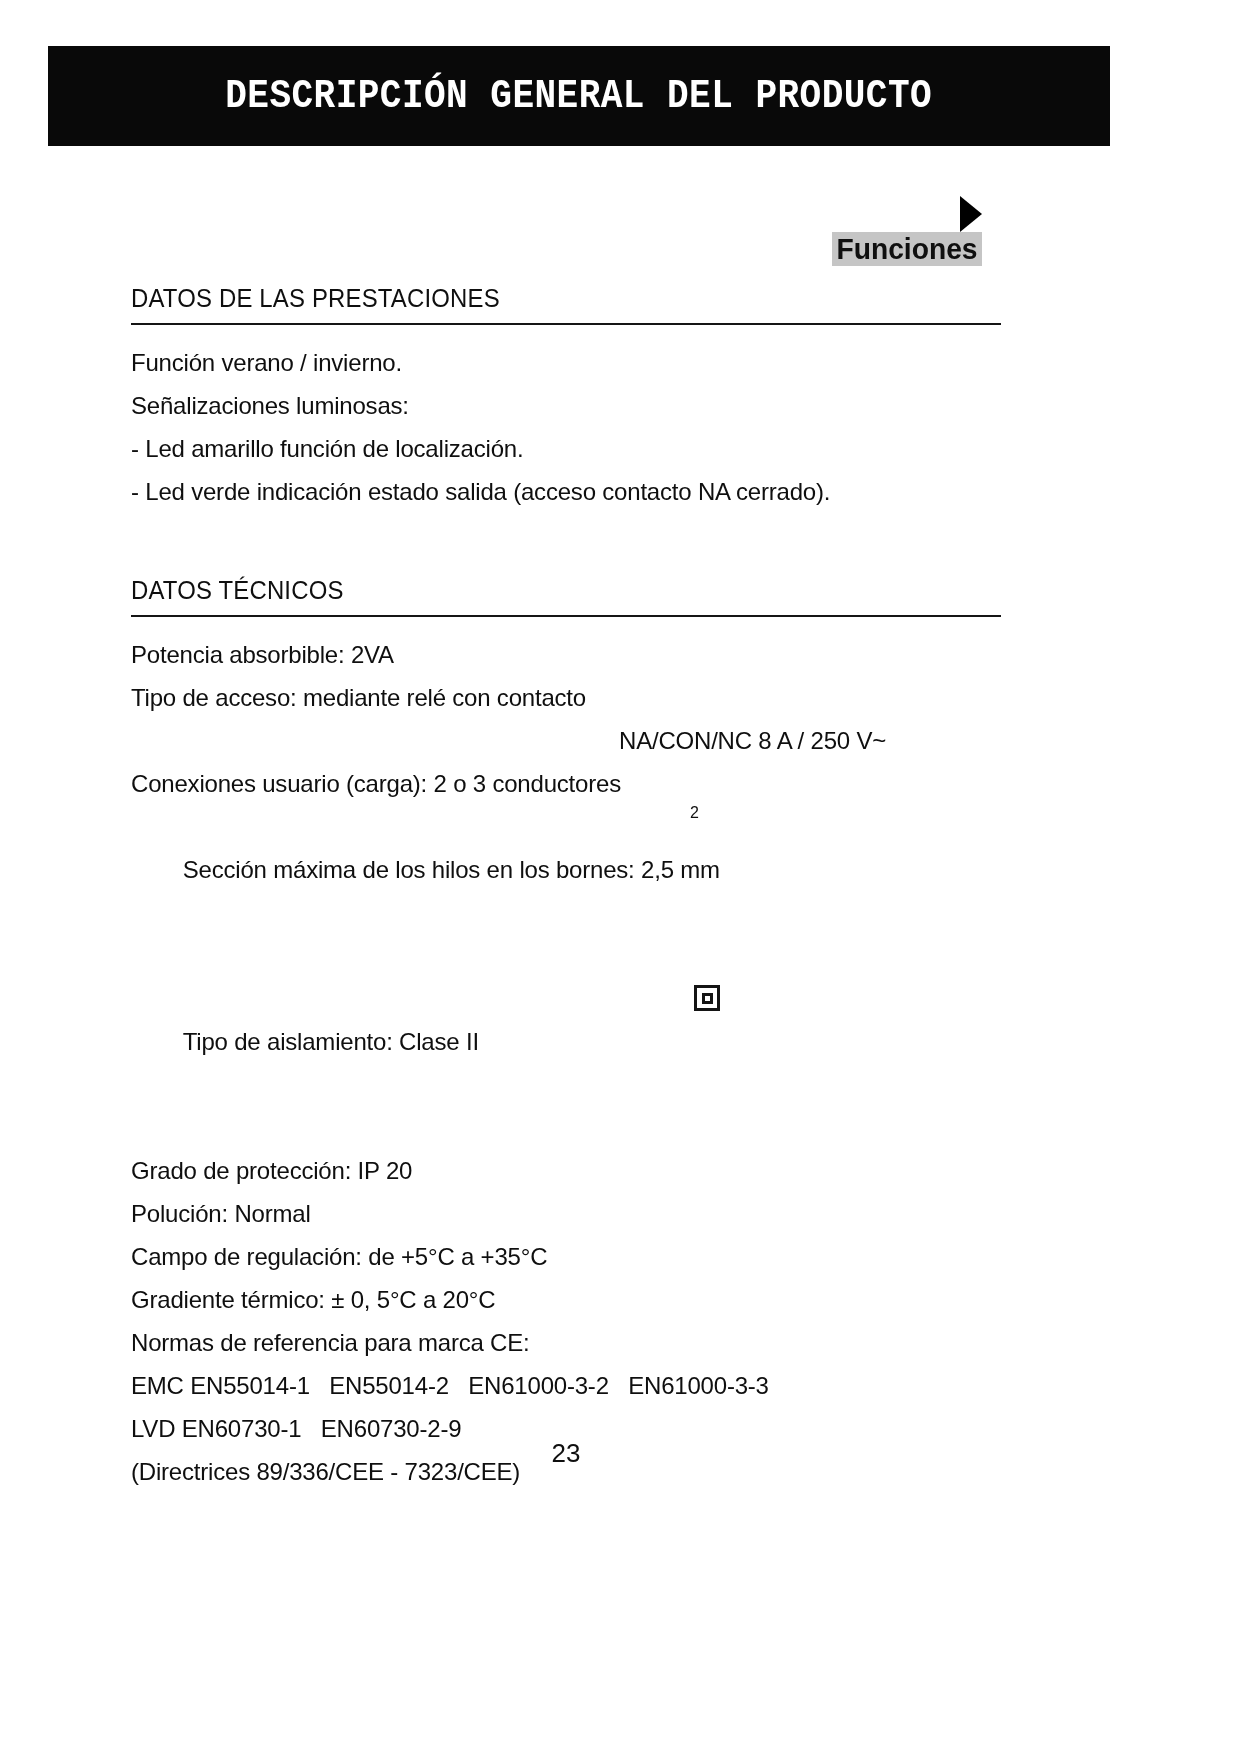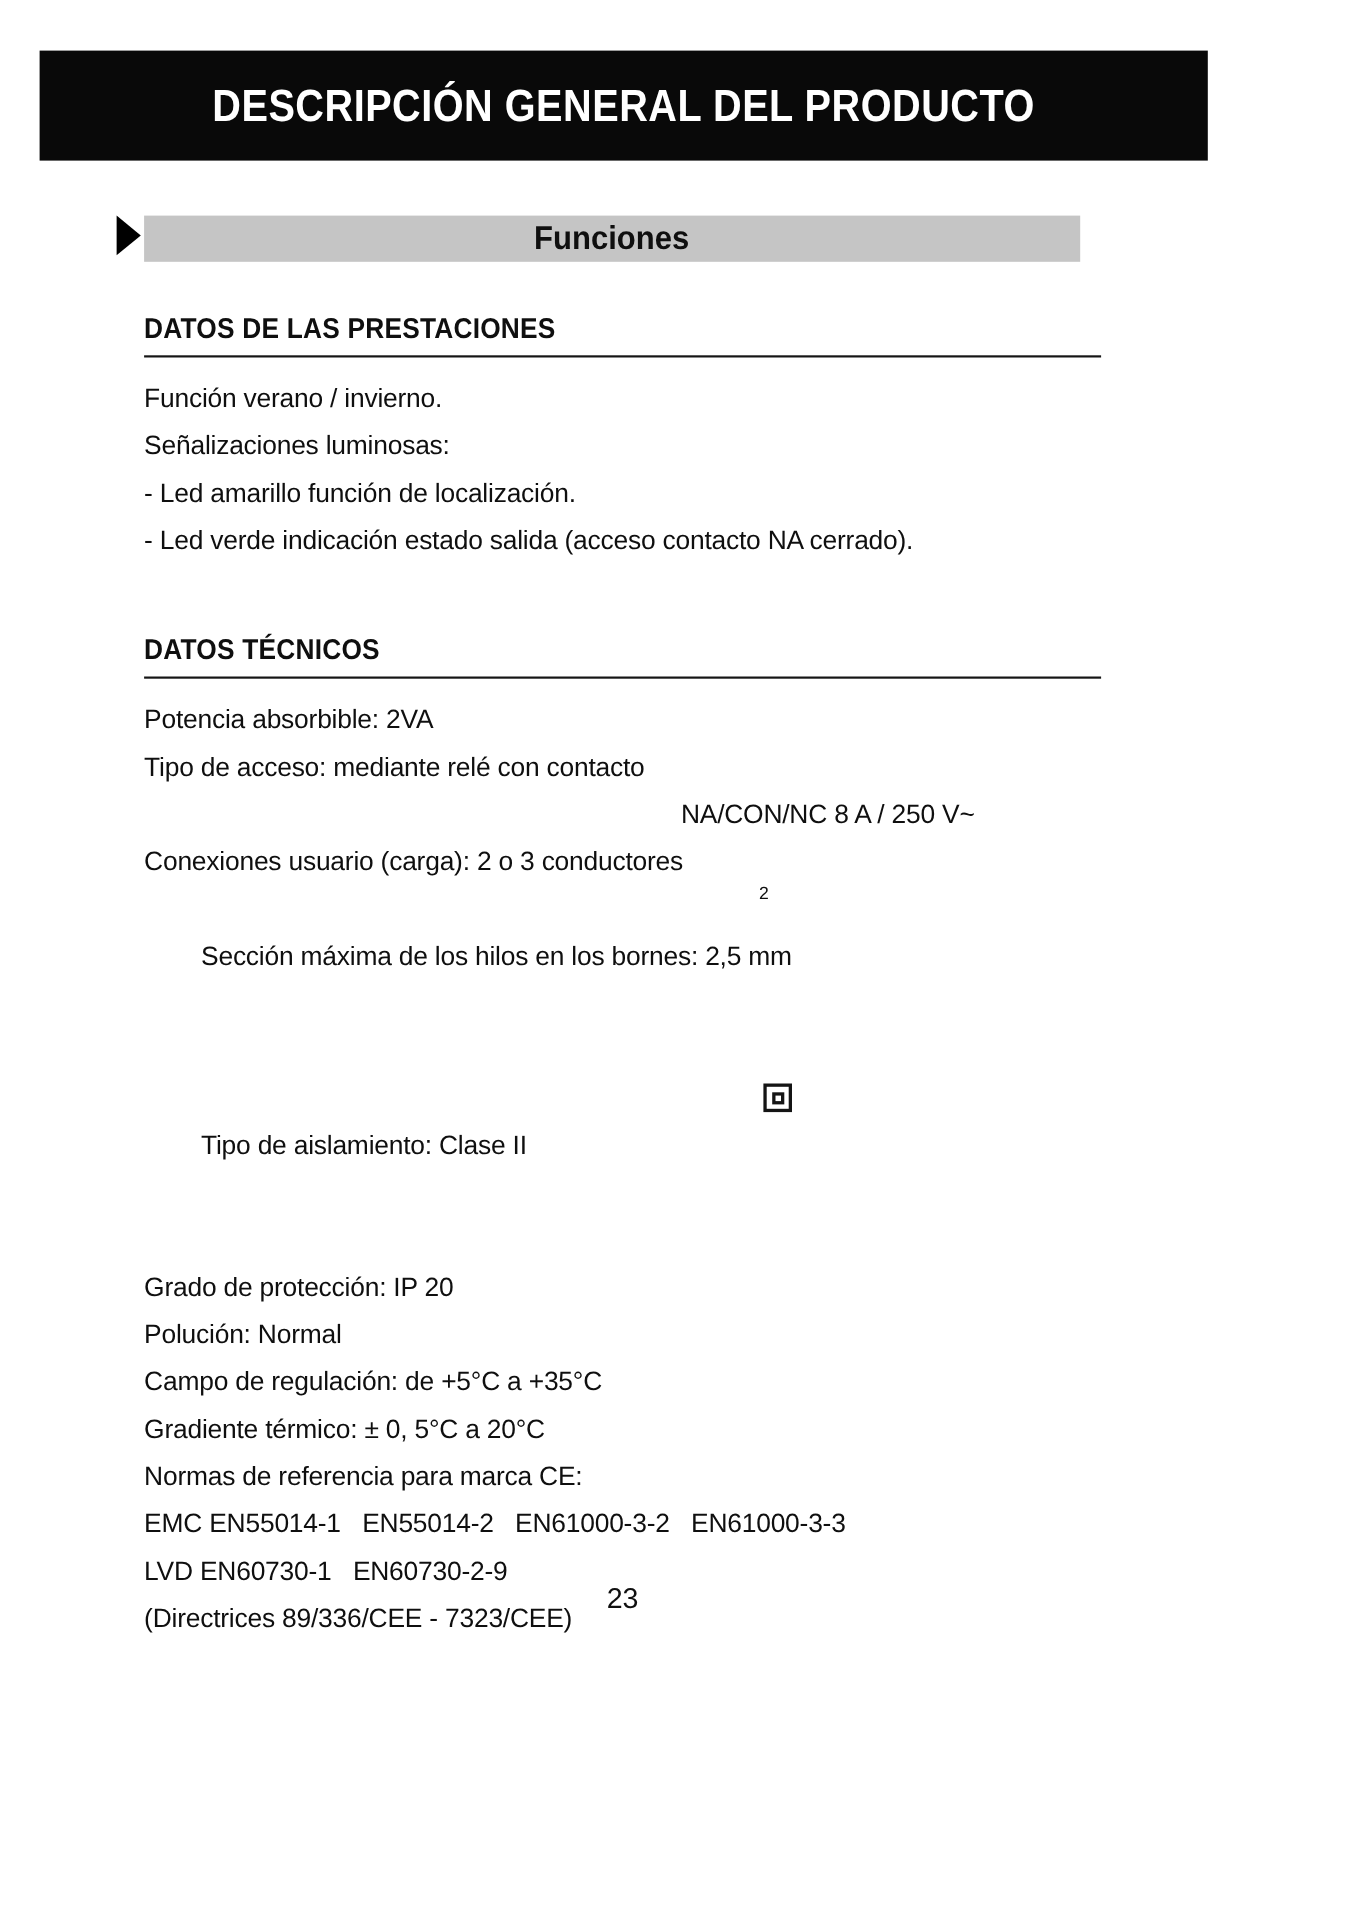--- a/index.html
+++ b/index.html
@@ -15,47 +15,49 @@
     position: relative;
     width: 1241px;
     height: 1754px;
     background: #ffffff;
     overflow: hidden;
   }
 
   
   .banner {
     position: absolute;
-    left: 36px;
+    left: 48px;
     top: 46px;
     width: 1062px;
     height: 100px;
     background: #090909;
     display: flex;
     align-items: center;
     justify-content: center;
+    font-family: Liberation Mono, monospace;
   }
   .banner-title {
     color: #ffffff;
     font-weight: 700;
     font-size: 41px;
     letter-spacing: 0.5px;
     transform: scaleX(0.88);
     white-space: nowrap;
   }
 
   
   .funciones-row {
     position: absolute;
     left: 106px;
     top: 196px;
     width: 876px;
     height: 42px;
     display: flex;
-    align-items: flex-start;
+    align-items: flex-end;
+    flex-direction: column;
   }
   .marker-triangle {
     width: 0;
     height: 0;
     border-top: 18px solid transparent;
     border-bottom: 18px solid transparent;
     border-left: 22px solid #000000;
     flex: 0 0 auto;
   }
   .funciones-bar {
@@ -78,21 +80,21 @@
     position: absolute;
     left: 131px;
     top: 283px;
     width: 870px;
   }
   .section-heading {
     margin: 0;
     padding-bottom: 9px;
     border-bottom: 2px solid #151515;
     font-size: 26px;
-    font-weight: 700;
+    font-weight: 400;
     letter-spacing: 0.2px;
   }
   .section-heading .condensed {
     display: inline-block;
     transform: scaleX(0.92);
     transform-origin: left center;
     white-space: nowrap;
   }
   .tecnicos-heading { margin-top: 62px; }
 

